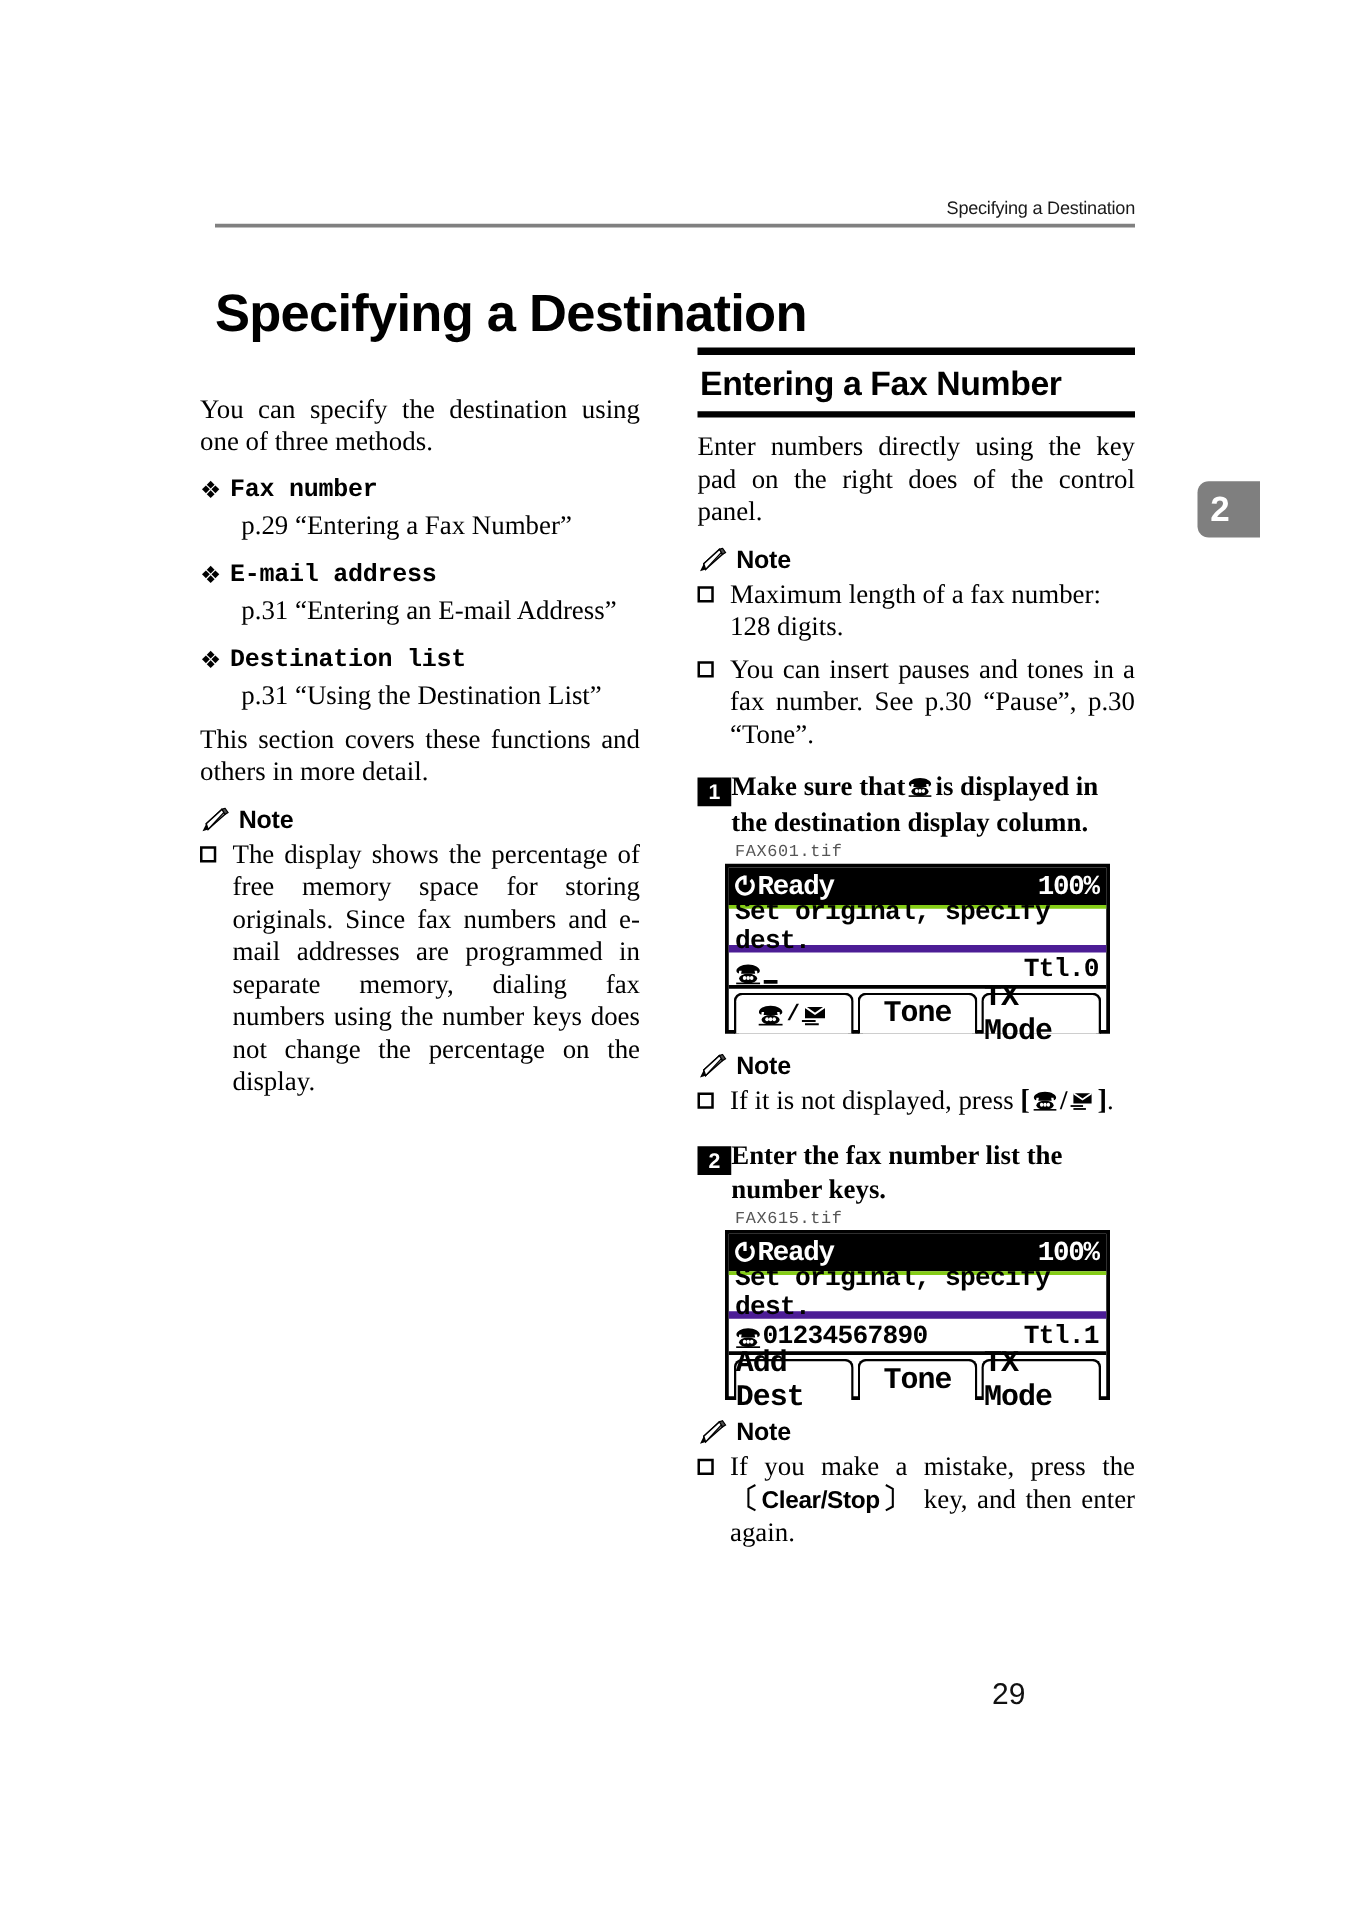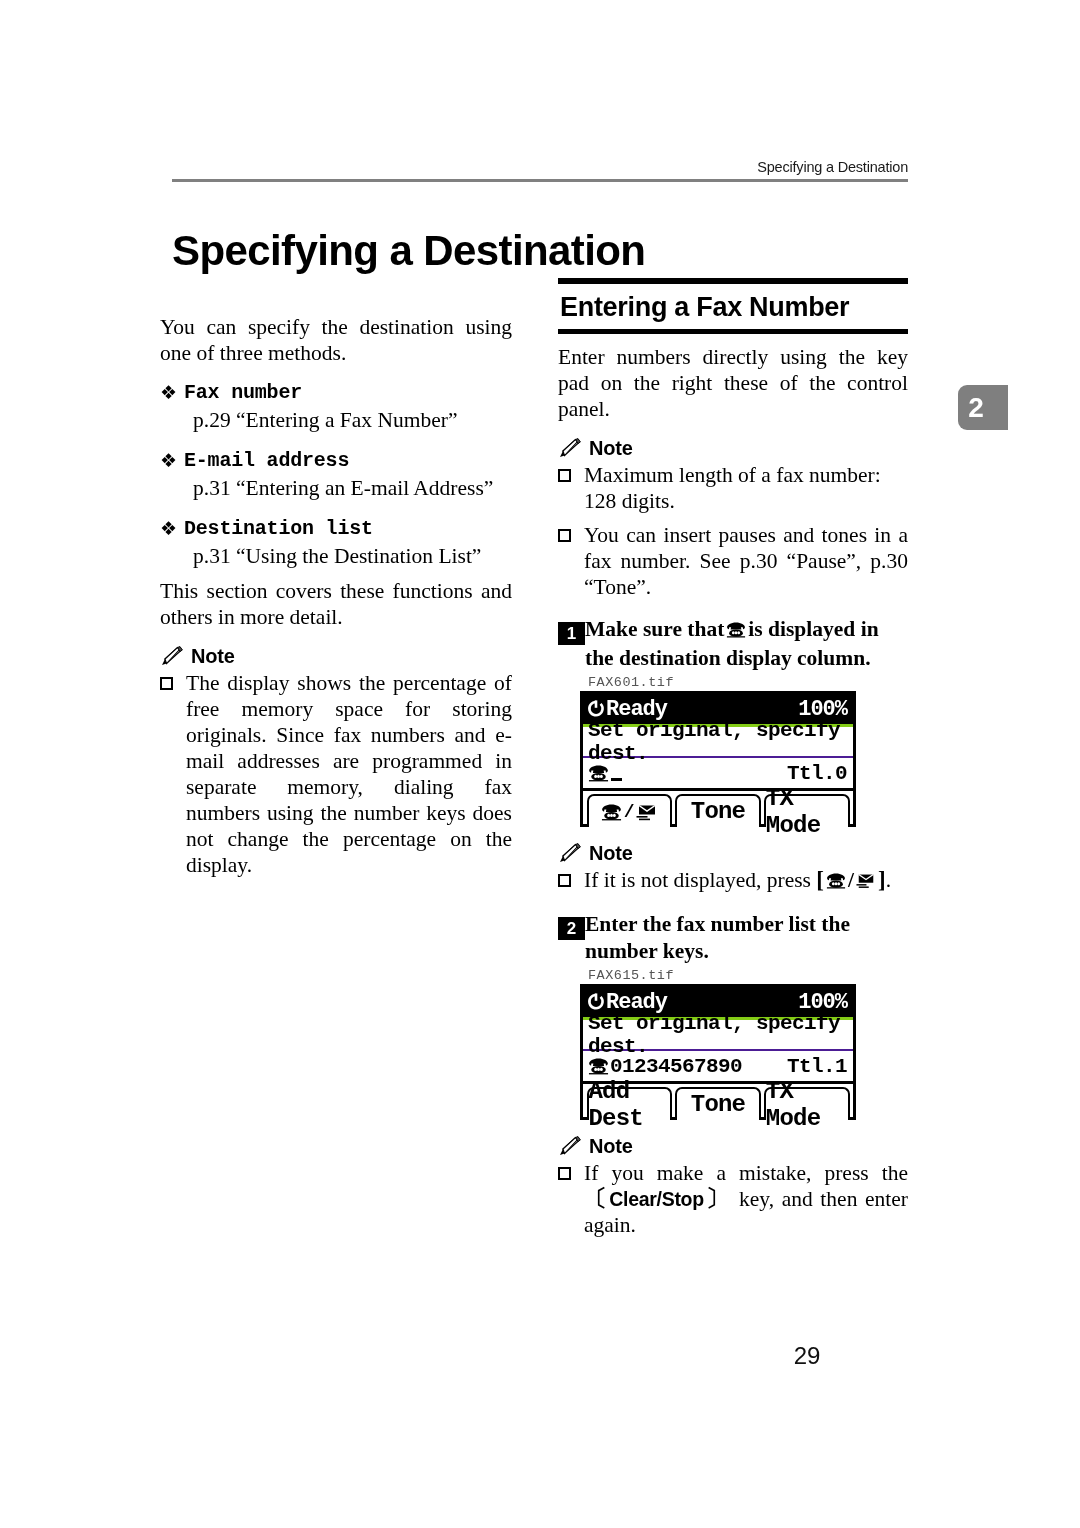--- a/index.html
+++ b/index.html
@@ -225,21 +225,21 @@
   }
   .fig-caption {
     font-family: "Liberation Mono", monospace;
     font-size: 13.5px;
     letter-spacing: 0.5px;
     color: #555;
     margin-bottom: 1px;
     margin-left: 8px;
   }
   .lcd {
-    width: 276px;
+    width: 308px;
     border: 3px solid #000;
     background: #fff;
     box-sizing: border-box;
     font-family: "Liberation Mono", monospace;
     position: relative;
   }
   .lcd-row {
     display: flex;
     align-items: center;
     height: 30px;
@@ -266,27 +266,28 @@
   }
   .lcd-msg {
     border-top: 3px solid #84cc16;
     font-size: 21px;
     letter-spacing: -0.6px;
     padding-left: 5px;
     font-weight: bold;
     height: 32px;
   }
   .lcd-dest {
-    border-top: 2px solid #4c1d95;
+    border-top: 6px solid #4c1d95;
     justify-content: space-between;
     font-size: 21px;
     letter-spacing: -0.6px;
     padding: 0 6px 0 5px;
     font-weight: bold;
     height: 32px;
+    align-items: flex-end;
   }
   .lcd-dest .dleft { display: flex; align-items: center; }
   .phone-ico {
     width: 21px; height: 18px; flex: 0 0 21px; margin-right: 1px;
   }
   .cursor-ul {
     display: inline-block;
     width: 11px;
     border-bottom: 3px solid #000;
     margin-left: 1px;
@@ -408,21 +409,21 @@
 </div>
 
 <div class="col-right">
 
   <div class="section-head">
     <div class="rule-top"></div>
     <div class="sec-title">Entering a Fax Number</div>
     <div class="rule-bot"></div>
   </div>
 
-  <p class="body" style="margin-top:9px;">Enter numbers directly using the key pad on the right these of the control panel.</p>
+  <p class="body" style="margin-top:9px;">Enter numbers directly using the key pad on the right does of the control panel.</p>
 
   <div class="note-head">
     <span class="pencil-icon">
       <svg viewBox="0 0 24 21" width="24" height="21" xmlns="http://www.w3.org/2000/svg">
         <polygon points="2,19 6.5,17.5 5,13" fill="#000"></polygon>
         <polygon points="5,13 6.5,17.5 20,5.5 17.5,1.5" fill="#c9c9c9" stroke="#000" stroke-width="1.1"></polygon>
         <polygon points="5,13 17.5,1.5 19.5,3.5 6.5,17.5" fill="#fff" stroke="#000" stroke-width="1.1"></polygon>
         <polygon points="17.5,1.5 20,0.6 22.4,4 20,5.5" fill="#4d4d4d" stroke="#000" stroke-width="1"></polygon>
       </svg>
     </span>

